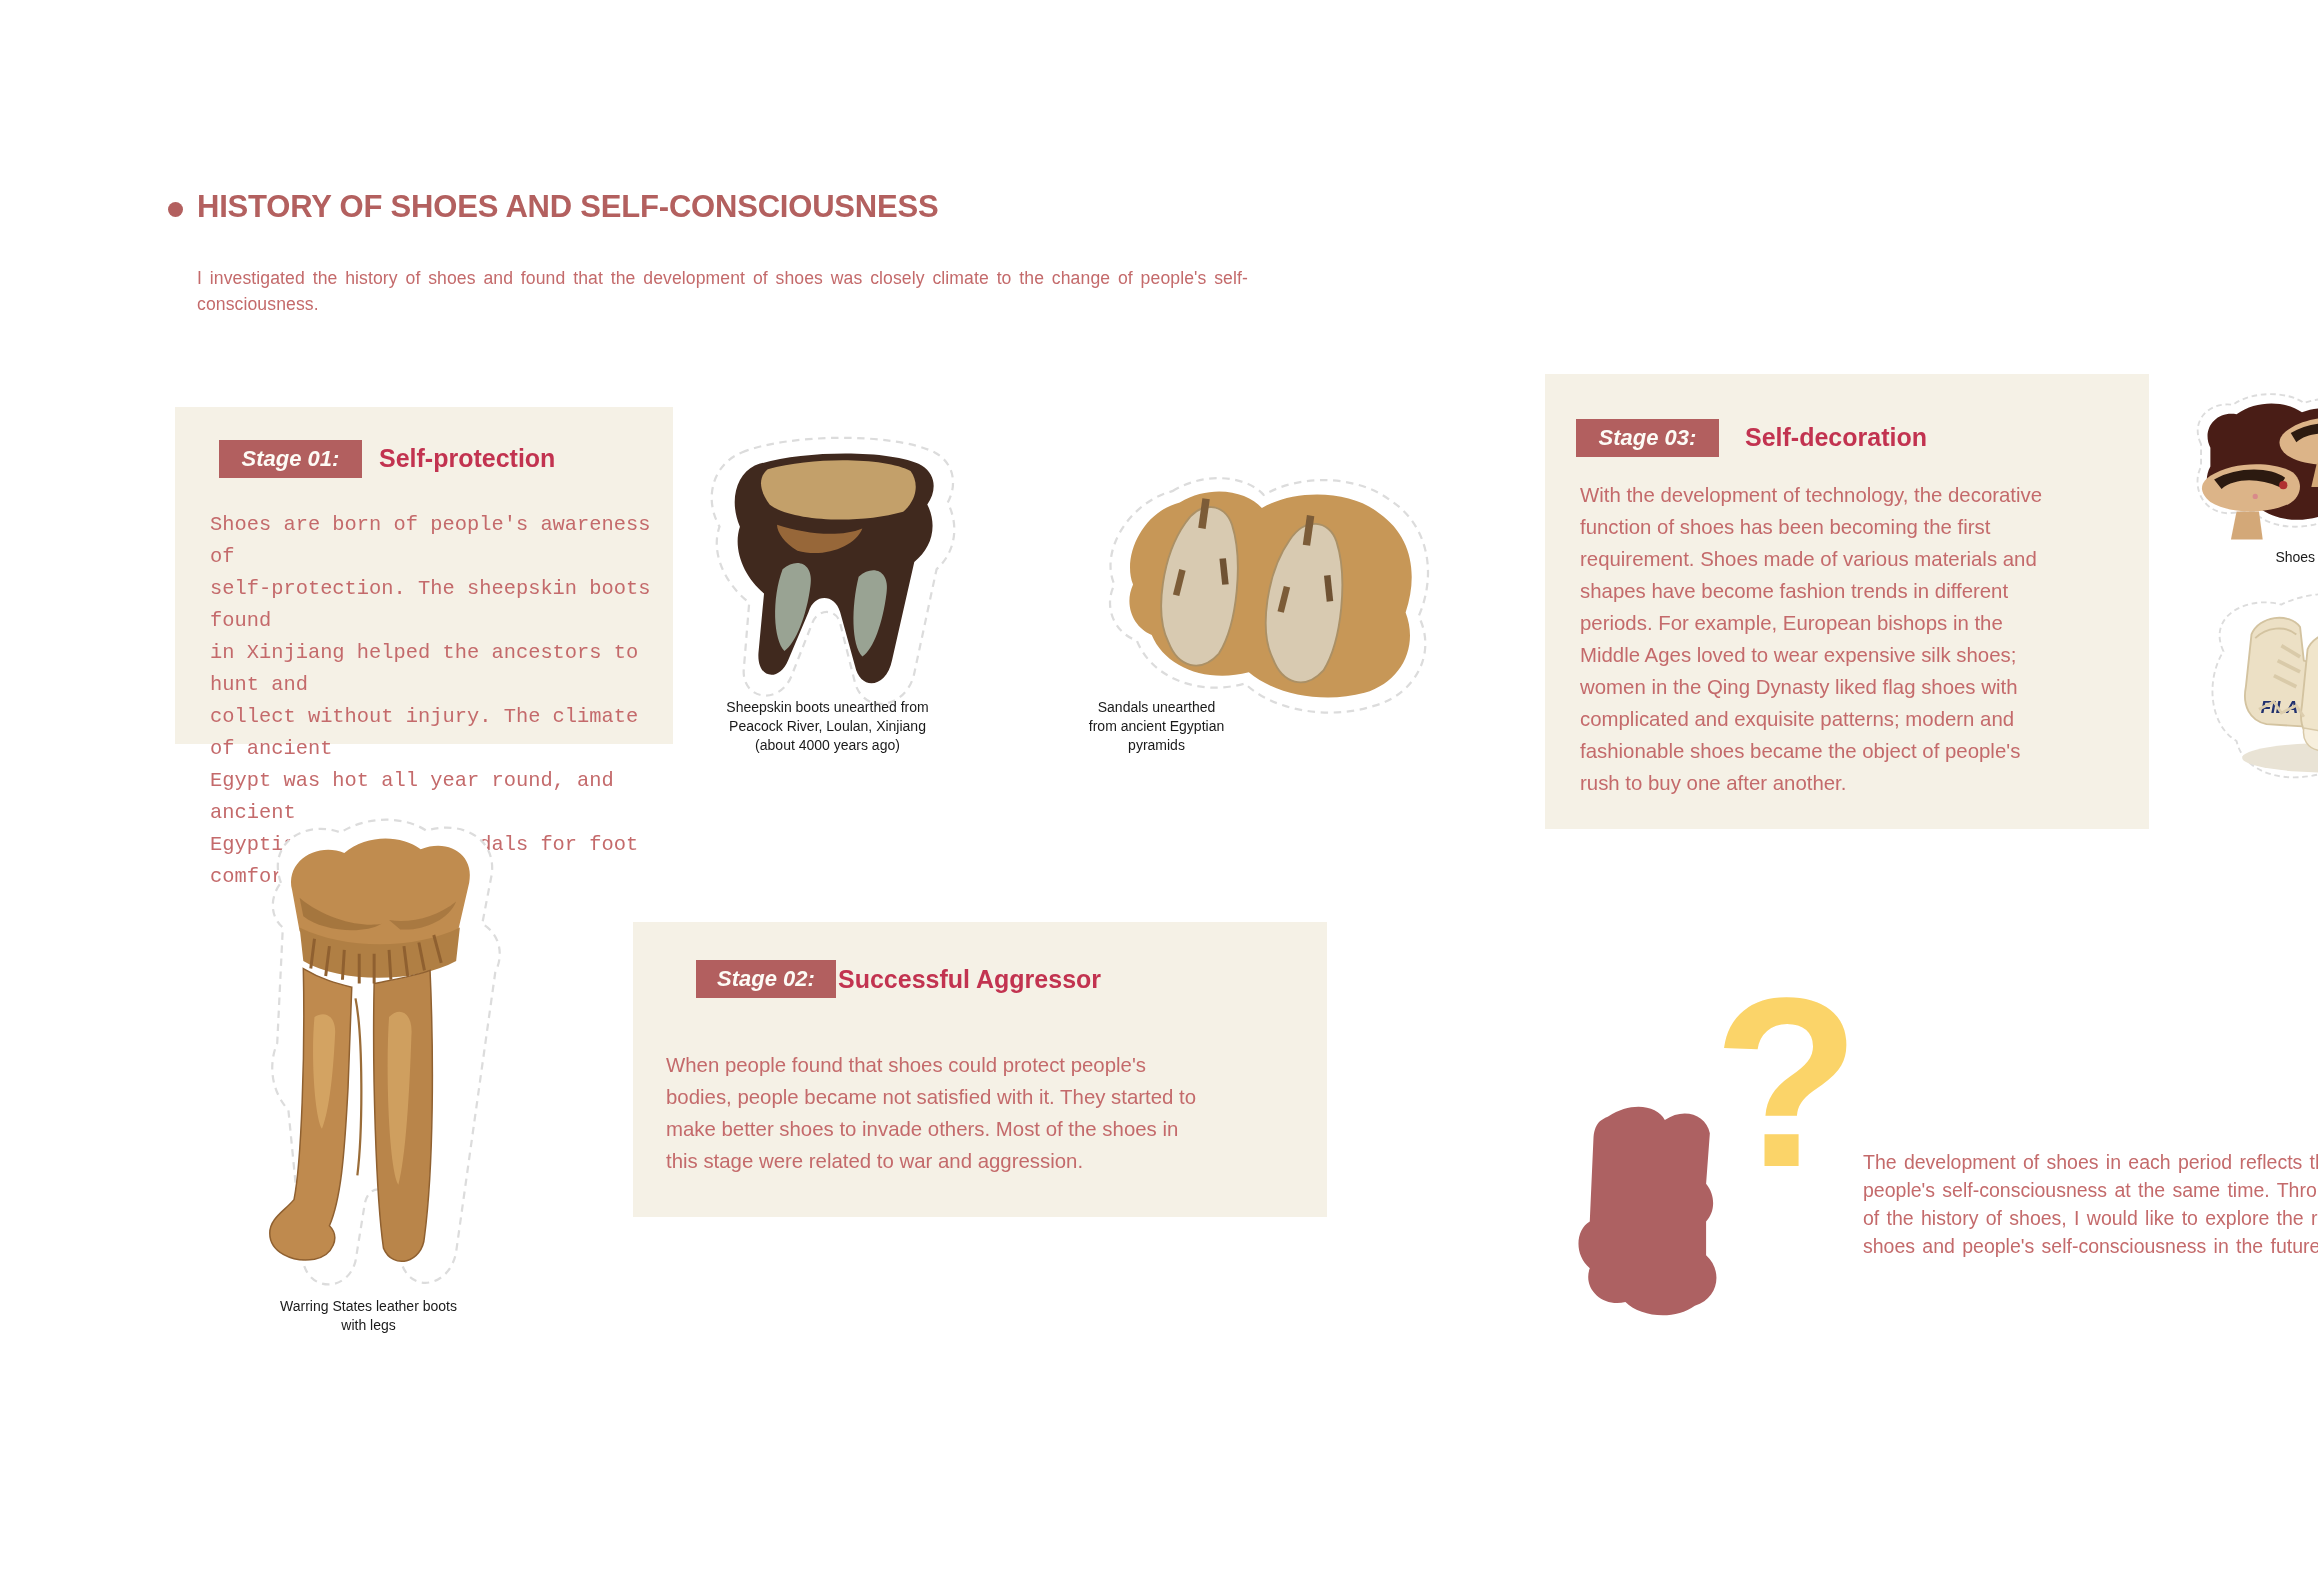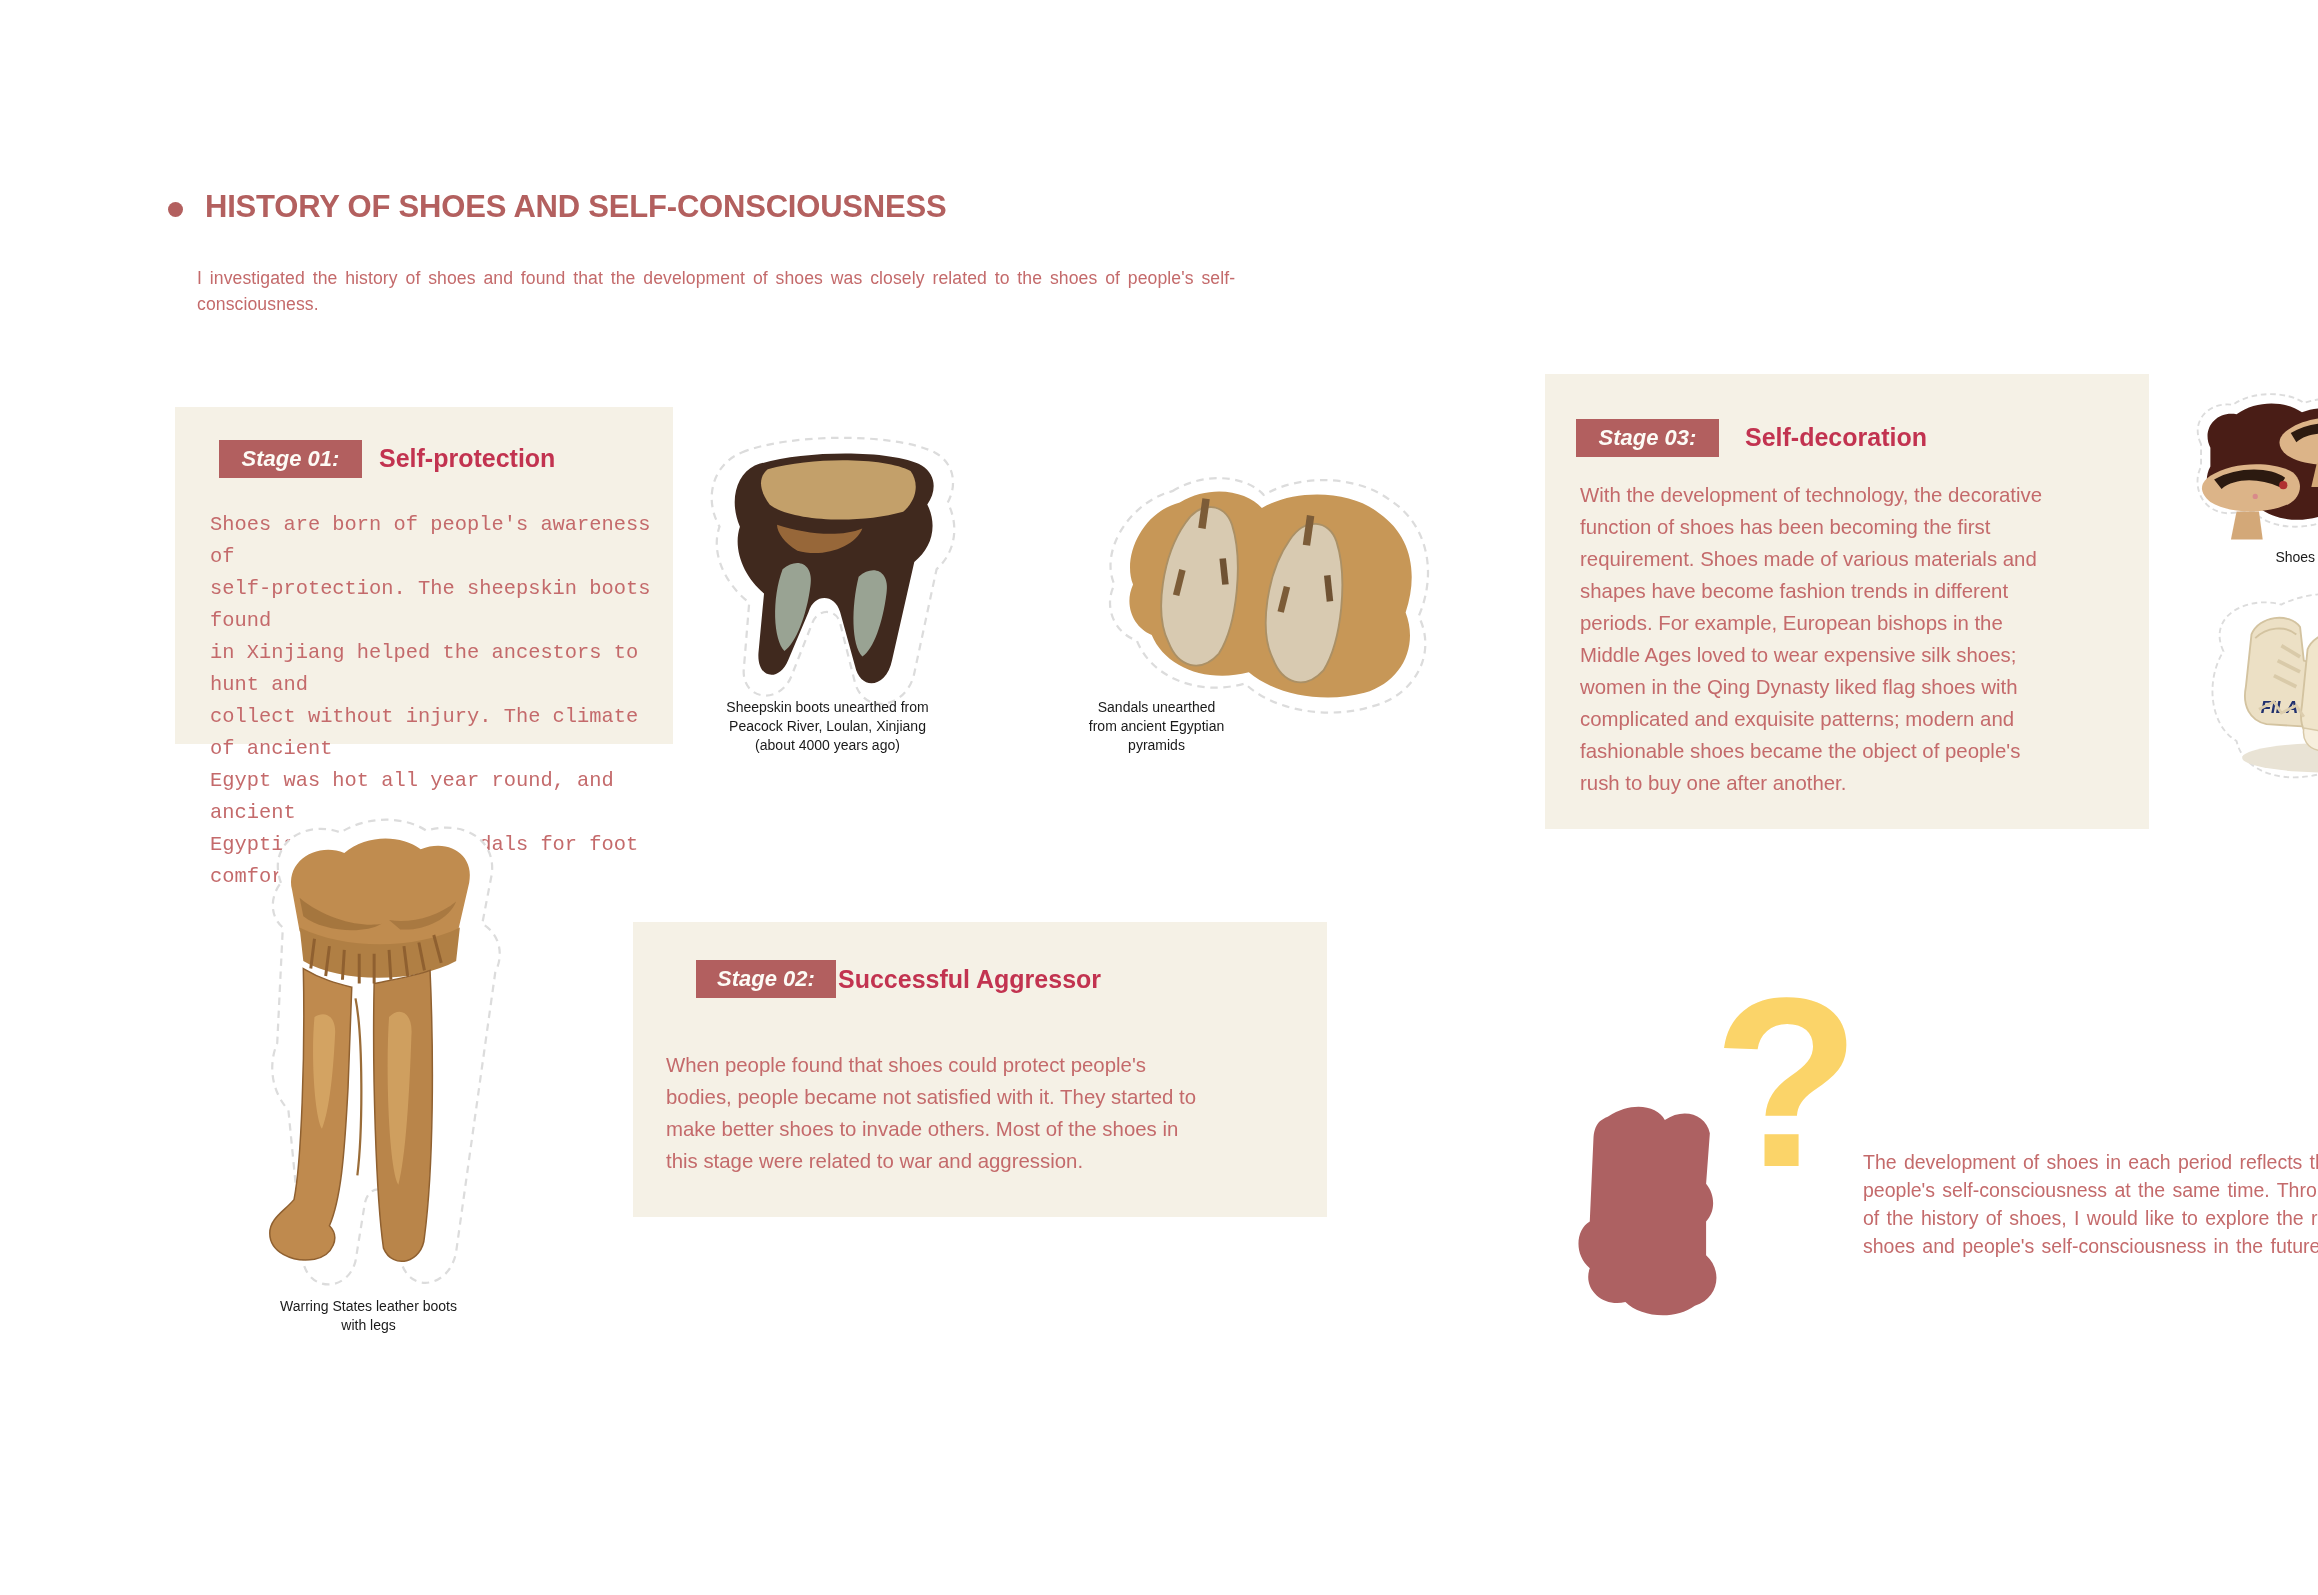--- a/index.html
+++ b/index.html
@@ -24,22 +24,22 @@
   .future-heading{font-size:39px;font-weight:700;font-style:italic;color:#b3605f;letter-spacing:0.5px;}
   .future-body{font-size:19.5px;color:#c46a6b;line-height:28px;word-spacing:1.9px;}
   svg{display:block;width:100%;height:100%;}
 </style>
 </head>
 <body>
 
 <div id="poster">
 
   <div class="abs title-bullet" style="left:168px;top:202px;"></div>
-  <div class="abs main-title" style="left:205px;top:189px;">HISTORY OF SHOES AND SELF-CONSCIOUSNESS</div>
-  <div class="abs intro ml" style="left:197px;top:265px;width:1141px;">I investigated the history of shoes and found that the development of shoes was closely related to the shoes of people's self-
+  <div class="abs main-title" style="left:197px;top:189px;">HISTORY OF SHOES AND SELF-CONSCIOUSNESS</div>
+  <div class="abs intro ml" style="left:197px;top:265px;width:1141px;">I investigated the history of shoes and found that the development of shoes was closely climate to the change of people's self-
 consciousness.</div>
 
   <div class="abs card" style="left:175px;top:407px;width:498px;height:337px;"></div>
   <div class="abs stage-label" style="left:219px;top:440px;width:143px;">Stage 01:</div>
   <div class="abs stage-title" style="left:379px;top:444px;">Self-protection</div>
   <div class="abs stage-body ml" style="left:210px;top:509px;width:459px;font-family:Liberation Mono, monospace;">Shoes are born of people's awareness of
 self-protection. The sheepskin boots found
 in Xinjiang helped the ancestors to hunt and
 collect without injury. The climate of ancient
 Egypt was hot all year round, and ancient

